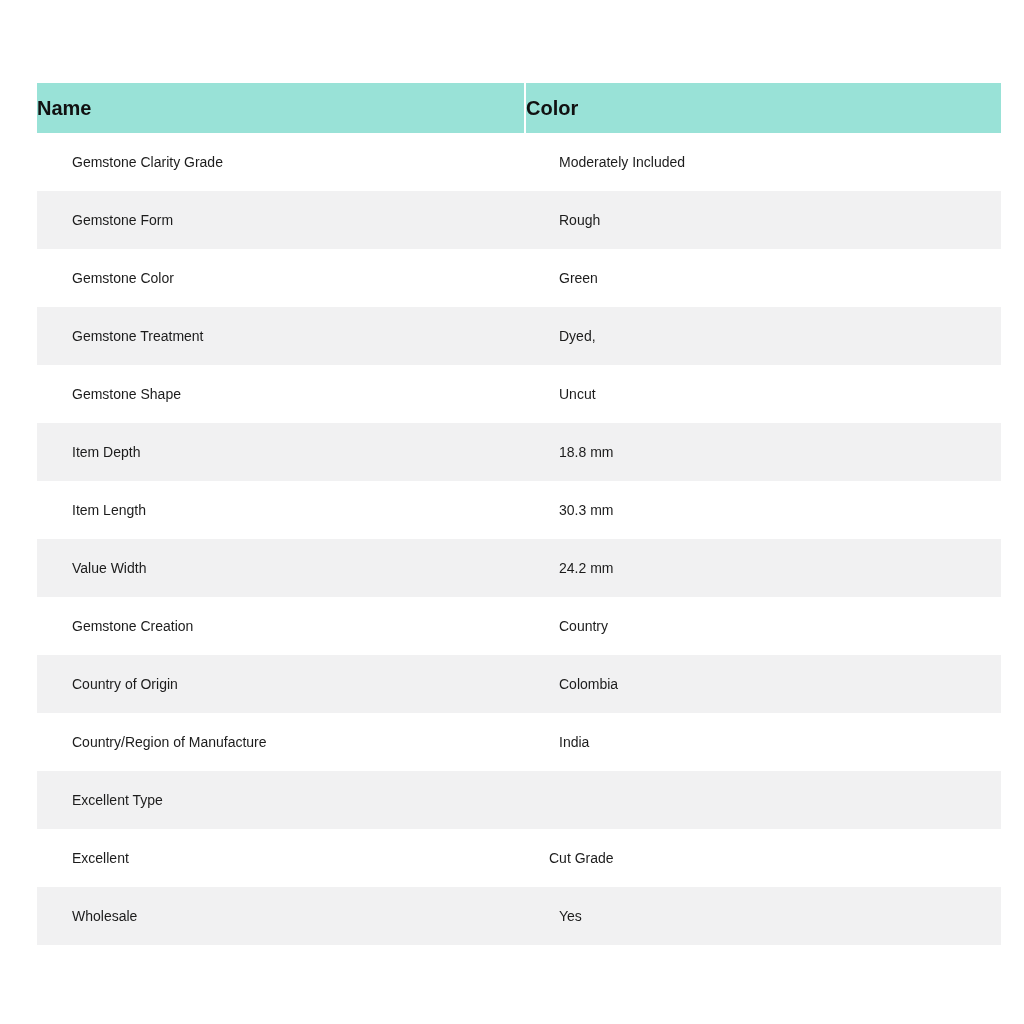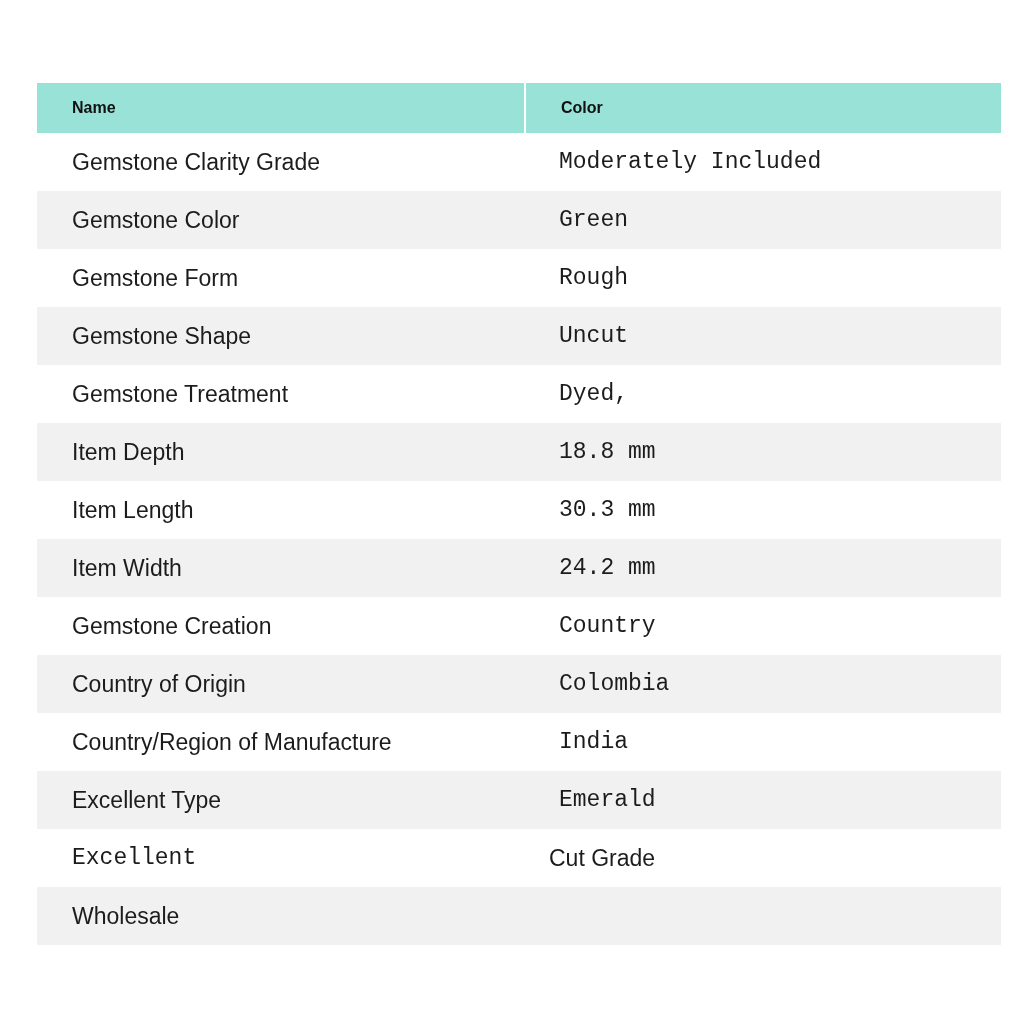--- a/index.html
+++ b/index.html
@@ -19,106 +19,105 @@
   }
   .table-header {
     display: flex;
     height: 50px;
     background: #ffffff;
   }
   .table-header .hcell {
     background: #99e2d7;
     display: flex;
     align-items: center;
-    padding-left: 35px;
-    font-size: 16px;
+    font-size: 20px;
     font-weight: 600;
     color: #111111;
     box-sizing: border-box;
   }
   .hcell.name-col { width: 487px; margin-right: 2px; }
   .hcell.value-col { flex: 1; }
   .table-body .row {
     display: flex;
     height: 58px;
     background: #ffffff;
   }
   .table-body .row:nth-child(even) {
     background: #f1f1f2;
   }
   .table-body .cell {
     display: flex;
     align-items: center;
     padding-left: 35px;
-    font-size: 23px;
+    font-size: 14px;
     box-sizing: border-box;
     white-space: nowrap;
     overflow: hidden;
   }
   .cell.name-col { width: 487px; }
-  .cell.value-col { flex: 1; font-family: Liberation Mono, monospace; }
+  .cell.value-col { flex: 1; }
 </style>
 </head>
 <body>
 
 <div class="spec-table">
   <div class="table-header">
     <div class="hcell name-col">Name</div>
     <div class="hcell value-col">Color</div>
   </div>
   <div class="table-body">
     <div class="row">
       <div class="cell name-col">Gemstone Clarity Grade</div>
       <div class="cell value-col">Moderately Included</div>
     </div>
     <div class="row">
+      <div class="cell name-col">Gemstone Form</div>
+      <div class="cell value-col">Rough</div>
+    </div>
+    <div class="row">
       <div class="cell name-col">Gemstone Color</div>
       <div class="cell value-col">Green</div>
     </div>
     <div class="row">
-      <div class="cell name-col">Gemstone Form</div>
-      <div class="cell value-col">Rough</div>
+      <div class="cell name-col">Gemstone Treatment</div>
+      <div class="cell value-col">Dyed,</div>
     </div>
     <div class="row">
       <div class="cell name-col">Gemstone Shape</div>
       <div class="cell value-col">Uncut</div>
-    </div>
-    <div class="row">
-      <div class="cell name-col">Gemstone Treatment</div>
-      <div class="cell value-col">Dyed,</div>
     </div>
     <div class="row">
       <div class="cell name-col">Item Depth</div>
       <div class="cell value-col">18.8 mm</div>
     </div>
     <div class="row">
       <div class="cell name-col">Item Length</div>
       <div class="cell value-col">30.3 mm</div>
     </div>
     <div class="row">
-      <div class="cell name-col">Item Width</div>
+      <div class="cell name-col">Value Width</div>
       <div class="cell value-col">24.2 mm</div>
     </div>
     <div class="row">
       <div class="cell name-col">Gemstone Creation</div>
       <div class="cell value-col">Country</div>
     </div>
     <div class="row">
       <div class="cell name-col">Country of Origin</div>
       <div class="cell value-col">Colombia</div>
     </div>
     <div class="row">
       <div class="cell name-col">Country/Region of Manufacture</div>
       <div class="cell value-col">India</div>
     </div>
     <div class="row">
       <div class="cell name-col">Excellent Type</div>
-      <div class="cell value-col">Emerald</div>
     </div>
     <div class="row">
       <div class="cell value-col">Excellent</div>
       <div class="cell name-col">Cut Grade</div>
     </div>
     <div class="row">
       <div class="cell name-col">Wholesale</div>
+      <div class="cell value-col">Yes</div>
     </div>
   </div>
 </div>
 
 </body></html>

